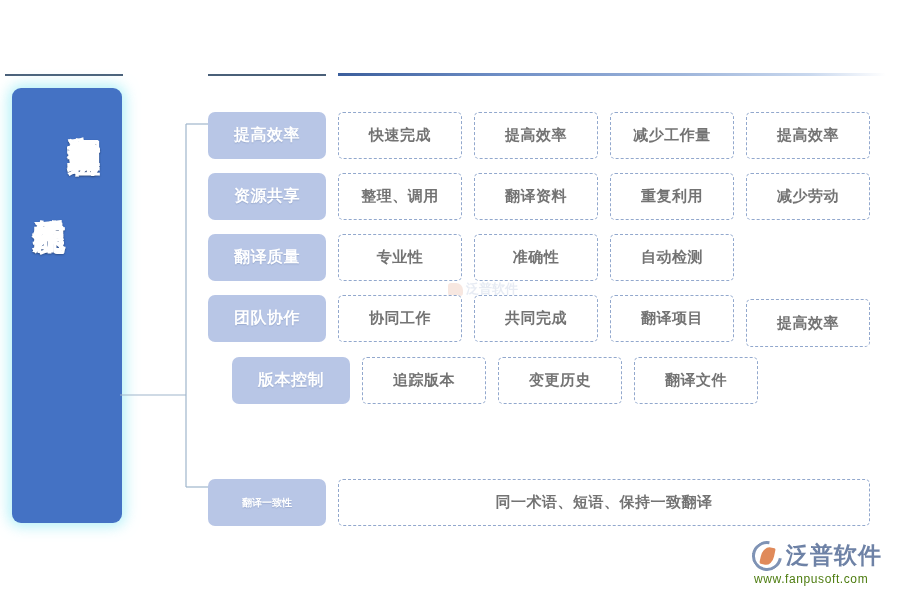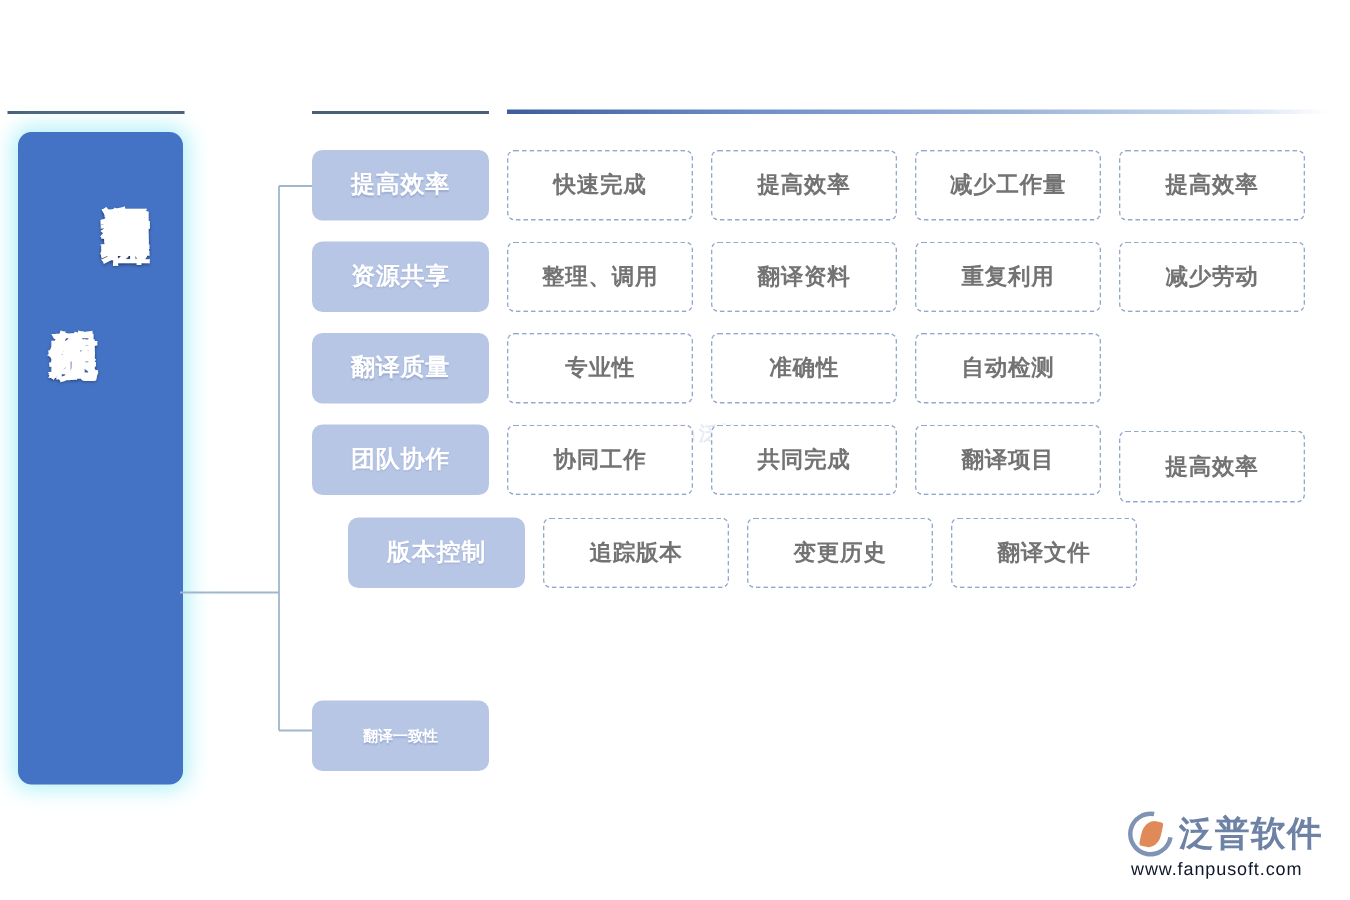--- a/index.html
+++ b/index.html
@@ -43,21 +43,21 @@
     line-height:1;
     text-shadow:0 1px 2px rgba(0,0,0,.25);
   }
   #title-main{font-size:33px;}
   #title-sub{font-size:33px;margin-top:82px;margin-right:2px;}
 
   
   #connector{position:absolute;left:120px;top:85px;width:92px;height:440px;pointer-events:none;}
 
   
-  #grid{position:absolute;left:208px;top:100px;width:690px;height:430px;}
+  #grid{position:absolute;left:208px;top:112px;width:690px;height:430px;}
   .row{position:absolute;left:0;width:690px;height:47px;}
   .cat{
     position:absolute;left:0;top:0;width:118px;height:47px;
     background:#b8c6e6;border-radius:7px;
     display:flex;align-items:center;justify-content:center;
     color:#ffffff;font-size:16px;font-weight:bold;letter-spacing:.5px;
     text-shadow:0 1px 1px rgba(120,140,180,.45);
   }
   .cat.narrow-text{font-size:10px;letter-spacing:0px;}
   .cell{
@@ -97,21 +97,21 @@
     border:3px solid #7f93b5;
     border-right-color:transparent;
     transform:rotate(-35deg);
   }
   #logo-mark .leaf{
     position:absolute;left:9px;top:6px;width:13px;height:18px;
     background:#e08a5a;border-radius:60% 10% 55% 12%;
     transform:rotate(12deg);
   }
   #logo-name{font-size:23px;font-weight:bold;color:#6e82a6;letter-spacing:1px;}
-  #logo-url{font-size:12px;color:#0f172a;letter-spacing:.6px;margin-top:1px;margin-left:2px;}
+  #logo-url{font-size:12px;color:#4d7c0f;letter-spacing:.6px;margin-top:1px;margin-left:2px;}
 </style>
 </head>
 <body>
 
 <div id="stage">
 
   <div class="rule dark" style="left:5px;top:74px;width:118px;"></div>
   <div class="rule dark" style="left:208px;top:74px;width:118px;"></div>
   <div class="rule grad" style="left:338px;top:73px;width:548px;"></div>
 
@@ -172,20 +172,21 @@
     <div class="row" style="top:245px;margin-left:24px;">
       <div class="cat">版本控制</div>
       <div class="cell c0">追踪版本</div>
       <div class="cell c1">变更历史</div>
       <div class="cell c2">翻译文件</div>
     </div>
 
 
     <div class="row" style="top:367px;">
       <div class="cat narrow-text">翻译一致性</div>
+      <div class="cell wide">同一术语、短语、保持一致翻译</div>
     </div>
 
   </div>
 
   <div id="logo">
     <div id="logo-row">
       <div id="logo-mark">
         <span class="ring"></span>
         <span class="leaf"></span>
       </div>

